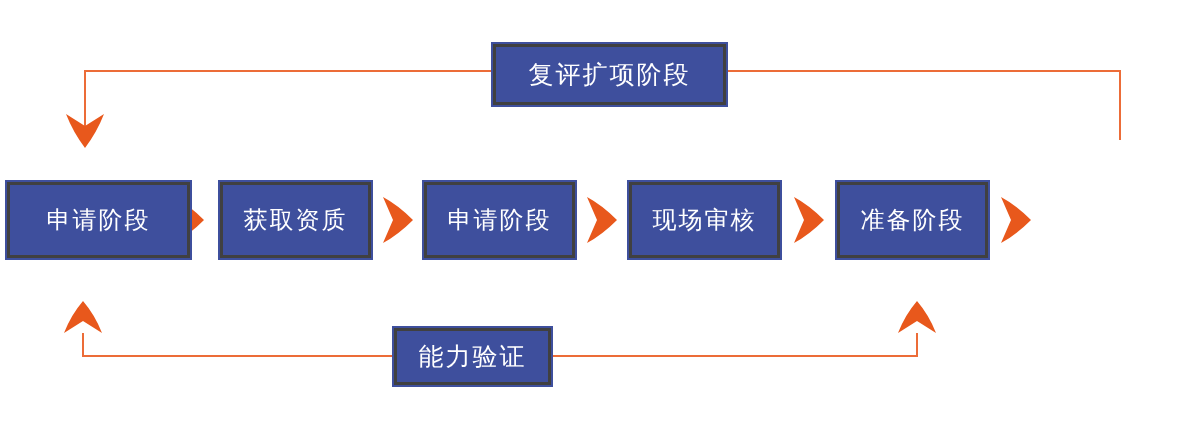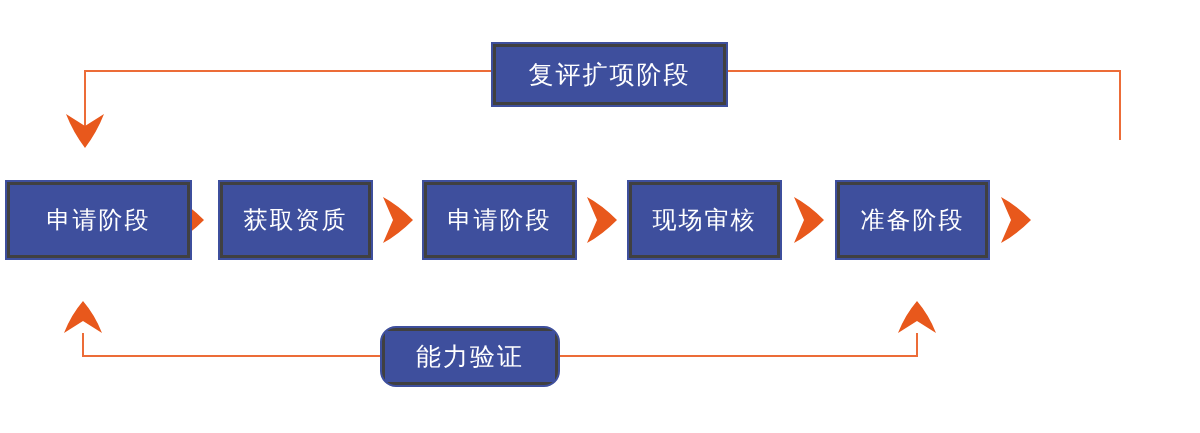--- a/index.html
+++ b/index.html
@@ -82,17 +82,17 @@
   <svg class="chevron" style="left:792px; top:196px;" width="34" height="48" viewBox="0 0 34 48">
     <path class="arrowhead" d="M2,1 Q17,9 32,24 Q17,39 2,47 L12,24 Z"></path>
   </svg>
   <svg class="chevron" style="left:999px; top:196px;" width="34" height="48" viewBox="0 0 34 48">
     <path class="arrowhead" d="M2,1 Q17,9 32,24 Q17,39 2,47 L12,24 Z"></path>
   </svg>
 
   <div class="stage-box loop-box" style="left:491px; top:42px; width:237px; height:65px;">
     <div class="stage-inner">复评扩项阶段</div>
   </div>
-  <div class="stage-box loop-box" style="left:380px; top:326px; width:180px; height:61px;border-radius:16px;">
+  <div class="stage-box loop-box" style="left:392px; top:326px; width:161px; height:61px;">
     <div class="stage-inner">能力验证</div>
   </div>
 
 </div>
 
 </body></html>

